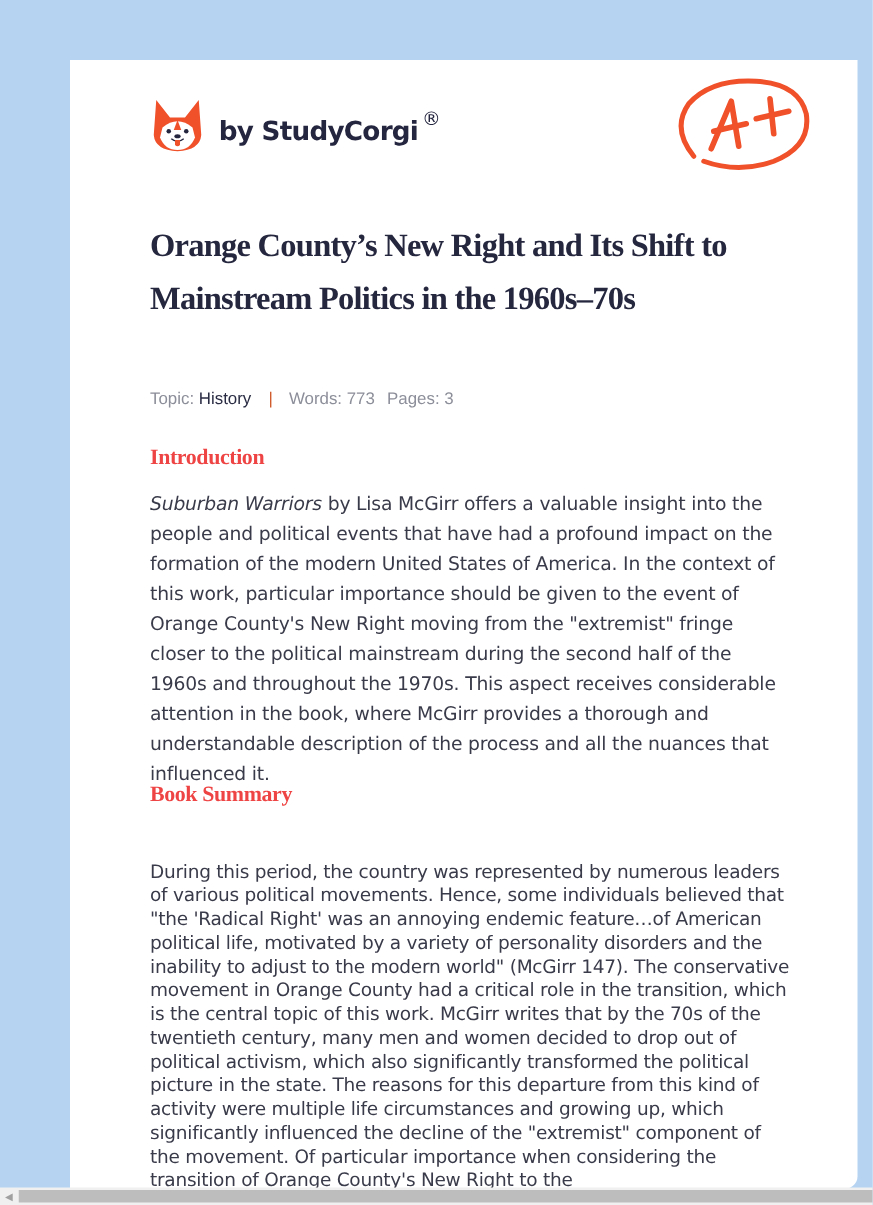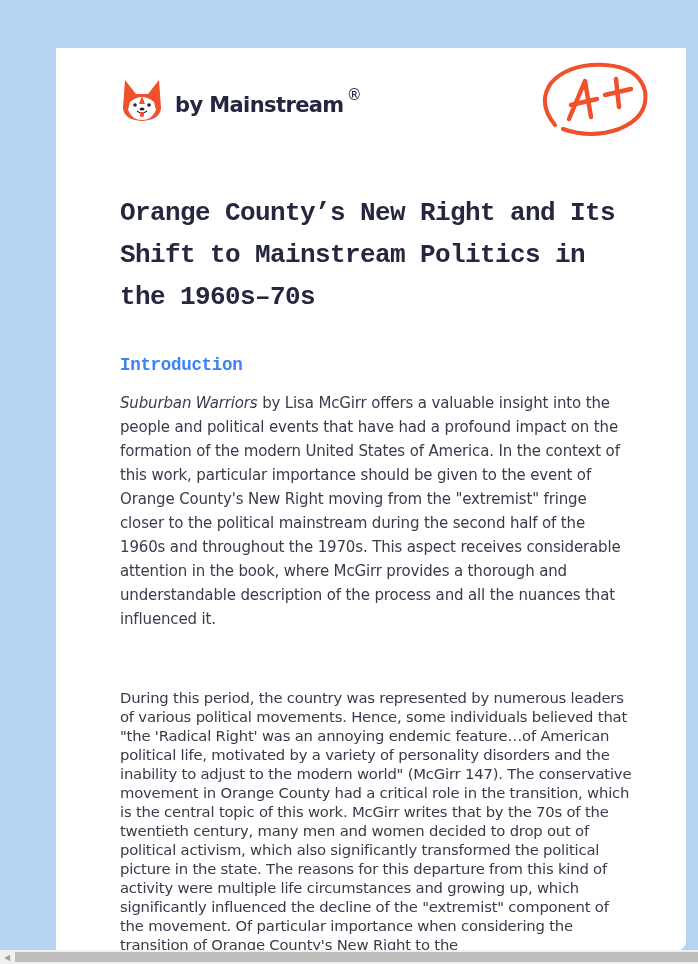--- a/index.html
+++ b/index.html
@@ -51,24 +51,24 @@
     .grade-badge {
       position: absolute;
       left: 483px;
       top: 11px;
       width: 110px;
       height: 80px;
     }
     .title {
       position: absolute;
       left: 64px;
-      top: 144px;
+      top: 128px;
       width: 520px;
       margin: 0;
-      font-family: Liberation Mono, monospace;
+      font-family: Liberation Serif, serif;
       font-weight: bold;
       font-size: 26px;
       line-height: 42px;
       color: #25273f;
       letter-spacing: -0.6px;
     }
     .meta {
       position: absolute;
       left: 64px;
       top: 263px;
@@ -77,24 +77,24 @@
       color: #8c8e99;
       white-space: nowrap;
     }
     .meta .topic-value { color: #2a2c44; }
     .meta .sep { color: #d05a2a; margin: 0 9px 0 10px; }
     .meta .pages { margin-left: 6px; }
     .h2 {
       position: absolute;
       left: 64px;
       margin: 0;
-      font-family: Liberation Mono, monospace;
+      font-family: Liberation Serif, serif;
       font-weight: bold;
       font-size: 17.5px;
-      color: #3b82f6;
+      color: #ef4444;
       letter-spacing: -0.3px;
     }
     .h2.intro { top: 307px; }
     .h2.summary { top: 577px; }
     .para {
       position: absolute;
       left: 64px;
       width: 512px;
       margin: 0;
       font-family: "DejaVu Sans", sans-serif;
@@ -152,38 +152,46 @@
     <svg class="logo-corgi" viewBox="0 0 40 44">
       <path d="M3 2 L14 16 L26 16 L37 2 L39 30 Q38 42 20 43 Q2 42 1 30 Z" fill="#f0502a"></path>
       <path d="M8 24 Q20 14 32 24 L34 32 Q30 42 20 42 Q10 42 6 32 Z" fill="#ffffff"></path>
       <path d="M20 18 L17 26 L23 26 Z" fill="#f0502a"></path>
       <circle cx="13" cy="27" r="1.8" fill="#24253f"></circle>
       <circle cx="27" cy="27" r="1.8" fill="#24253f"></circle>
       <ellipse cx="20" cy="31" rx="2.5" ry="1.6" fill="#24253f"></ellipse>
       <path d="M15 33 Q20 37 25 33" stroke="#24253f" stroke-width="1.2" fill="none"></path>
       <path d="M18 34 L22 34 L22 38 Q20 40 18 38 Z" fill="#f0502a"></path>
     </svg>
-    <span class="logo-text">by Mainstream</span>
+    <span class="logo-text">by StudyCorgi</span>
     <span class="logo-reg">®</span>
   </div>
 
   <svg class="grade-badge" viewBox="0 0 110 80">
     <path d="M16 66 Q-2 44 12 24 Q30 4 66 6 Q100 8 106 32 Q110 58 80 70 Q52 80 24 70" stroke="#f0502a" stroke-width="4" fill="none" stroke-linecap="round"></path>
     <path d="M30 60 L46 22 L52 58" stroke="#f0502a" stroke-width="4.5" fill="none" stroke-linecap="round" stroke-linejoin="round"></path>
     <path d="M32 46 L58 40" stroke="#f0502a" stroke-width="4.5" fill="none" stroke-linecap="round"></path>
     <path d="M66 36 L92 30" stroke="#f0502a" stroke-width="4.5" fill="none" stroke-linecap="round"></path>
     <path d="M77 20 L80 48" stroke="#f0502a" stroke-width="4.5" fill="none" stroke-linecap="round"></path>
   </svg>
 
   <h1 class="title">Orange County’s New Right and Its Shift to Mainstream Politics in the 1960s–70s</h1>
 
+  <div class="meta">
+    <span>Topic:</span>
+    <a class="topic-value">History</a>
+    <span class="sep">|</span>
+    <span>Words: 773</span>
+    <span class="pages">Pages: 3</span>
+  </div>
 
   <h2 class="h2 intro">Introduction</h2>
   <p class="para intro"><em>Suburban Warriors</em><span> by Lisa McGirr offers a valuable insight into the people and political events that have had a profound impact on the formation of the modern United States of America. In the context of this work, particular importance should be given to the event of Orange County's New Right moving from the "extremist" fringe closer to the political mainstream during the second half of the 1960s and throughout the 1970s. This aspect receives considerable attention in the book, where McGirr provides a thorough and understandable description of the process and all the nuances that influenced it.</span></p>
 
+  <h2 class="h2 summary">Book Summary</h2>
   <p class="para summary">During this period, the country was represented by numerous leaders of various political movements. Hence, some individuals believed that "the 'Radical Right' was an annoying endemic feature…of American political life, motivated by a variety of personality disorders and the inability to adjust to the modern world" (McGirr 147). The conservative movement in Orange County had a critical role in the transition, which is the central topic of this work. McGirr writes that by the 70s of the twentieth century, many men and women decided to drop out of political activism, which also significantly transformed the political picture in the state. The reasons for this departure from this kind of activity were multiple life circumstances and growing up, which significantly influenced the decline of the "extremist" component of the movement. Of particular importance when considering the transition of Orange County's New Right to the</p>
 
 </div>
 
 <div class="scrollbar">
   <div class="scroll-left">◀</div>
   <div class="scroll-thumb"></div>
 </div>
 
 </body></html>

